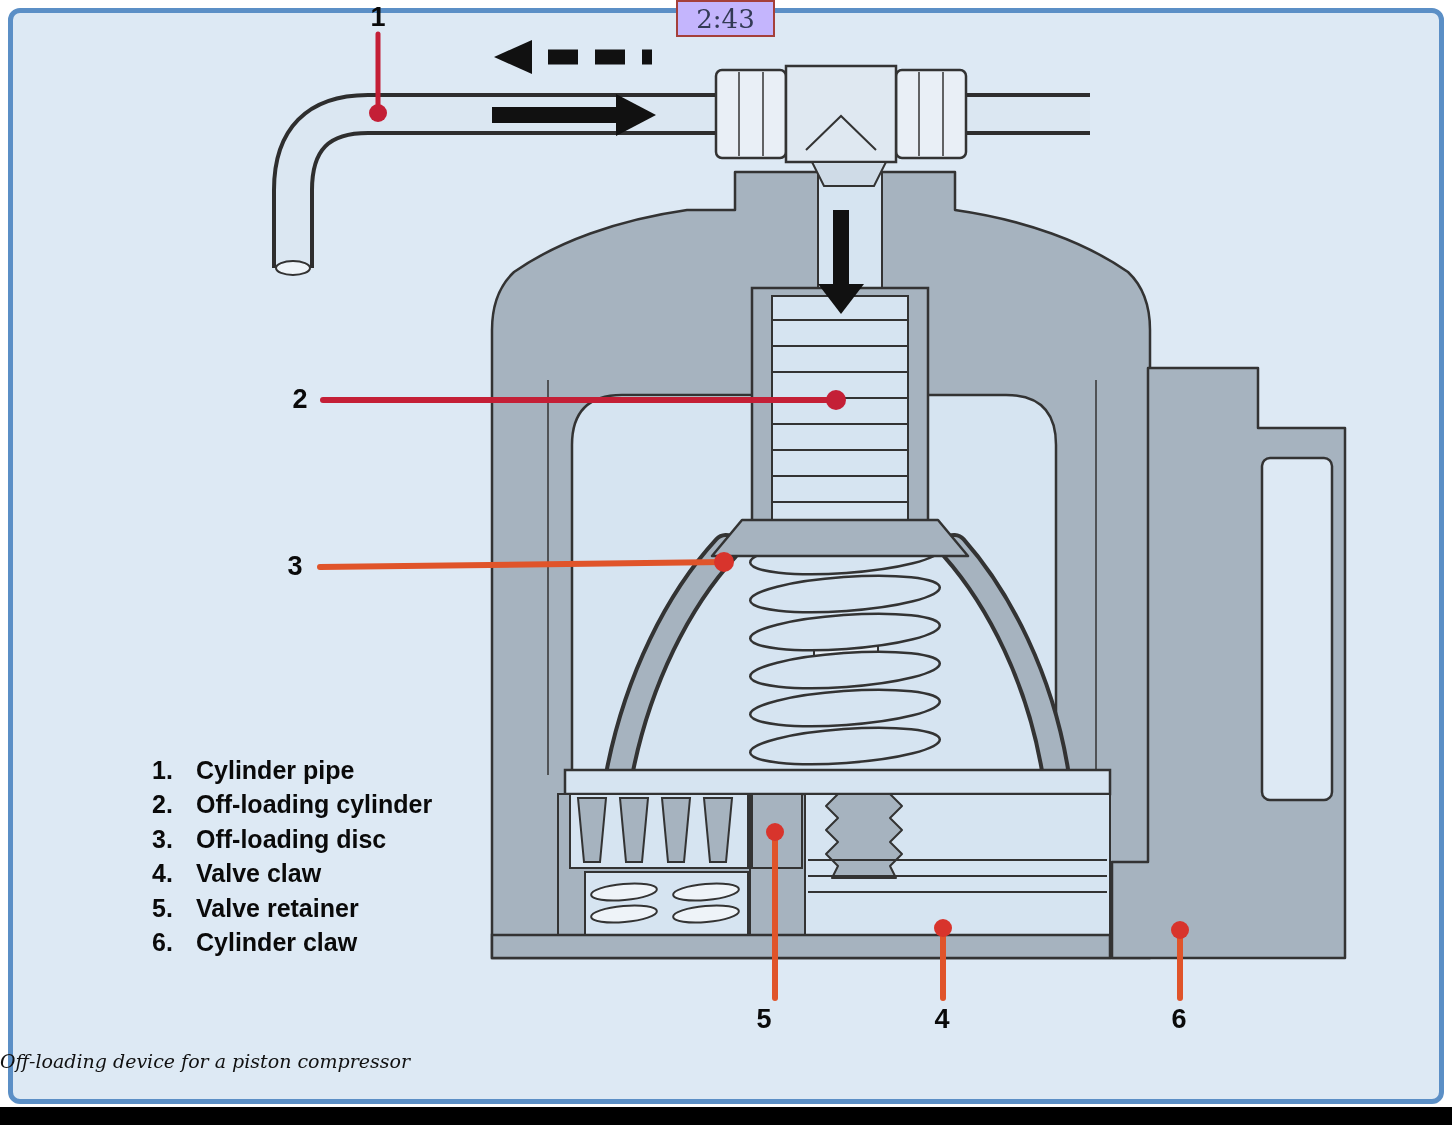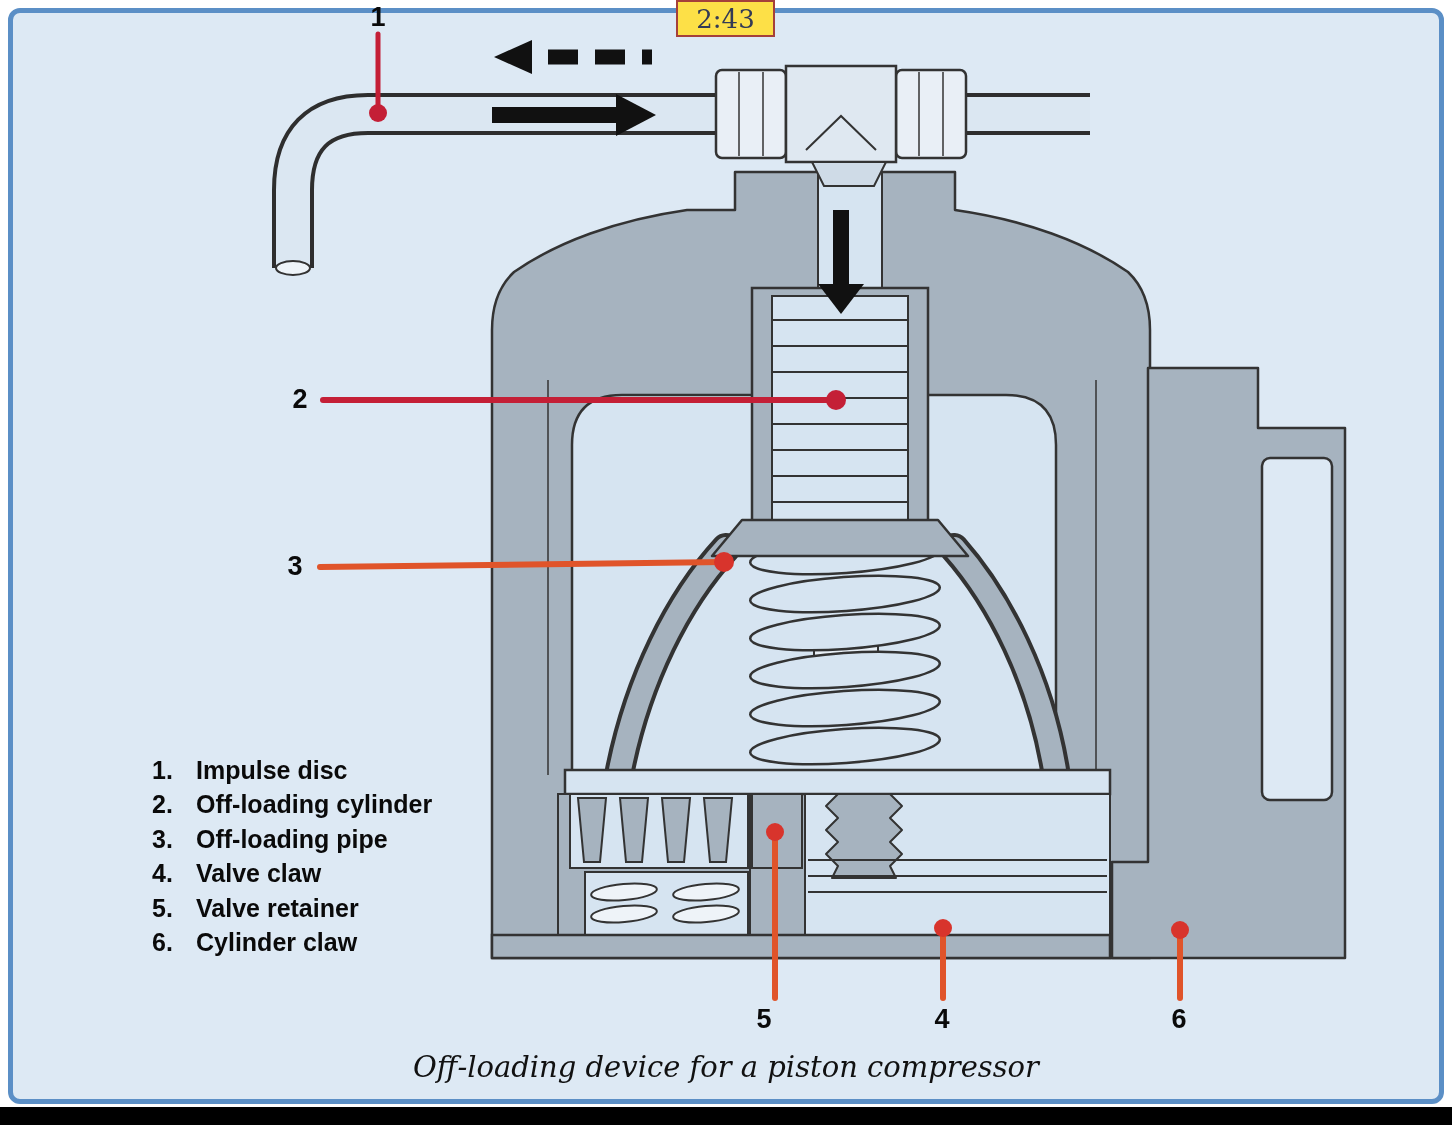--- a/index.html
+++ b/index.html
@@ -3,28 +3,28 @@
 <meta charset="utf-8">
 <style>
   html,body{margin:0;padding:0;background:#ffffff;}
   #page{position:relative;width:1452px;height:1125px;background:#ffffff;overflow:hidden;
         font-family:"Liberation Sans",sans-serif;}
   #frame{position:absolute;left:8px;top:8px;width:1426px;height:1086px;
          border:5px solid #5b8fc6;border-radius:12px;background:#dde9f4;}
   #bottom-strip{position:absolute;left:0;top:1107px;width:1452px;height:18px;background:#000;}
   #diagram-svg{position:absolute;left:0;top:0;}
   .badge{position:absolute;left:676px;top:0;width:99px;height:37px;box-sizing:border-box;
-         background:#fde047;border:2px solid #a5403a;display:flex;align-items:center;justify-content:center;
+         background:#c4b5fd;border:2px solid #a5403a;display:flex;align-items:center;justify-content:center;
          font-family:"DejaVu Serif",serif;font-size:26px;color:#333a55;}
   .callout-num{position:absolute;transform:translateX(-50%);font-weight:bold;font-size:27px;color:#0a0a0a;}
   #legend{position:absolute;left:152px;top:753px;}
   .legend-row{display:flex;height:34.5px;align-items:center;font-weight:bold;font-size:25px;color:#0a0a0a;}
   .legend-num{width:44px;}
-  #caption{position:absolute;left:0;top:1050px;width:1452px;text-align:center;
-           font-family:"DejaVu Serif",serif;font-style:italic;font-size:29px;color:#111;}
+  #caption{position:absolute;left:0;top:1050px;width:1452px;text-align:left;
+           font-family:"DejaVu Serif",serif;font-style:italic;font-size:19px;color:#111;}
 </style>
 </head>
 <body>
 
 <div id="page">
   <div id="frame"></div>
 
   <svg id="diagram-svg" width="1452" height="1125" viewBox="0 0 1452 1125">
 
     <g stroke="#333" stroke-width="2.5" stroke-linejoin="round">
@@ -155,29 +155,29 @@
   <div class="callout-num" style="left:378px;top:2px;">1</div>
   <div class="callout-num" style="left:300px;top:384px;">2</div>
   <div class="callout-num" style="left:295px;top:551px;">3</div>
   <div class="callout-num" style="left:764px;top:1004px;">5</div>
   <div class="callout-num" style="left:942px;top:1004px;">4</div>
   <div class="callout-num" style="left:1179px;top:1004px;">6</div>
 
   <div id="legend">
     <div class="legend-row">
       <span class="legend-num">1.</span>
-      <span class="legend-label">Impulse disc</span>
+      <span class="legend-label">Cylinder pipe</span>
     </div>
     <div class="legend-row">
       <span class="legend-num">2.</span>
       <span class="legend-label">Off-loading cylinder</span>
     </div>
     <div class="legend-row">
       <span class="legend-num">3.</span>
-      <span class="legend-label">Off-loading pipe</span>
+      <span class="legend-label">Off-loading disc</span>
     </div>
     <div class="legend-row">
       <span class="legend-num">4.</span>
       <span class="legend-label">Valve claw</span>
     </div>
     <div class="legend-row">
       <span class="legend-num">5.</span>
       <span class="legend-label">Valve retainer</span>
     </div>
     <div class="legend-row">

